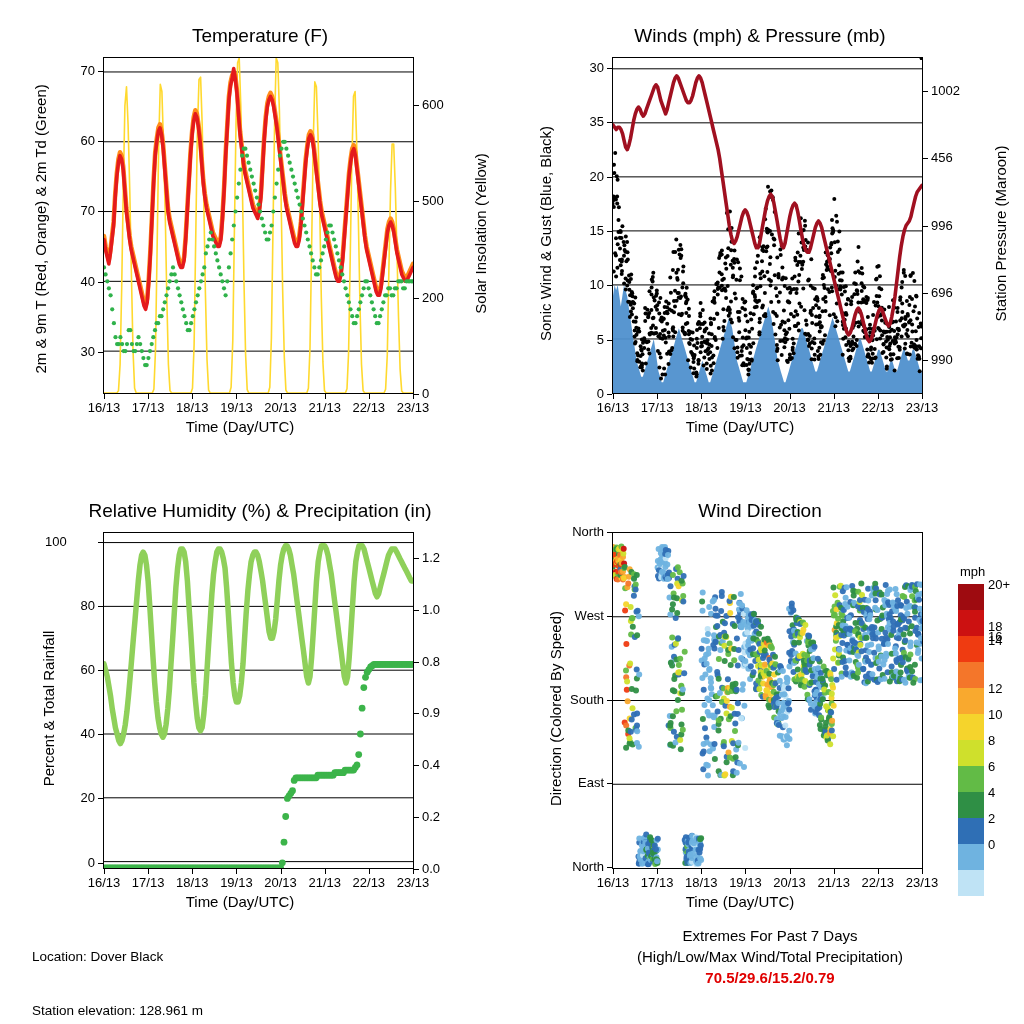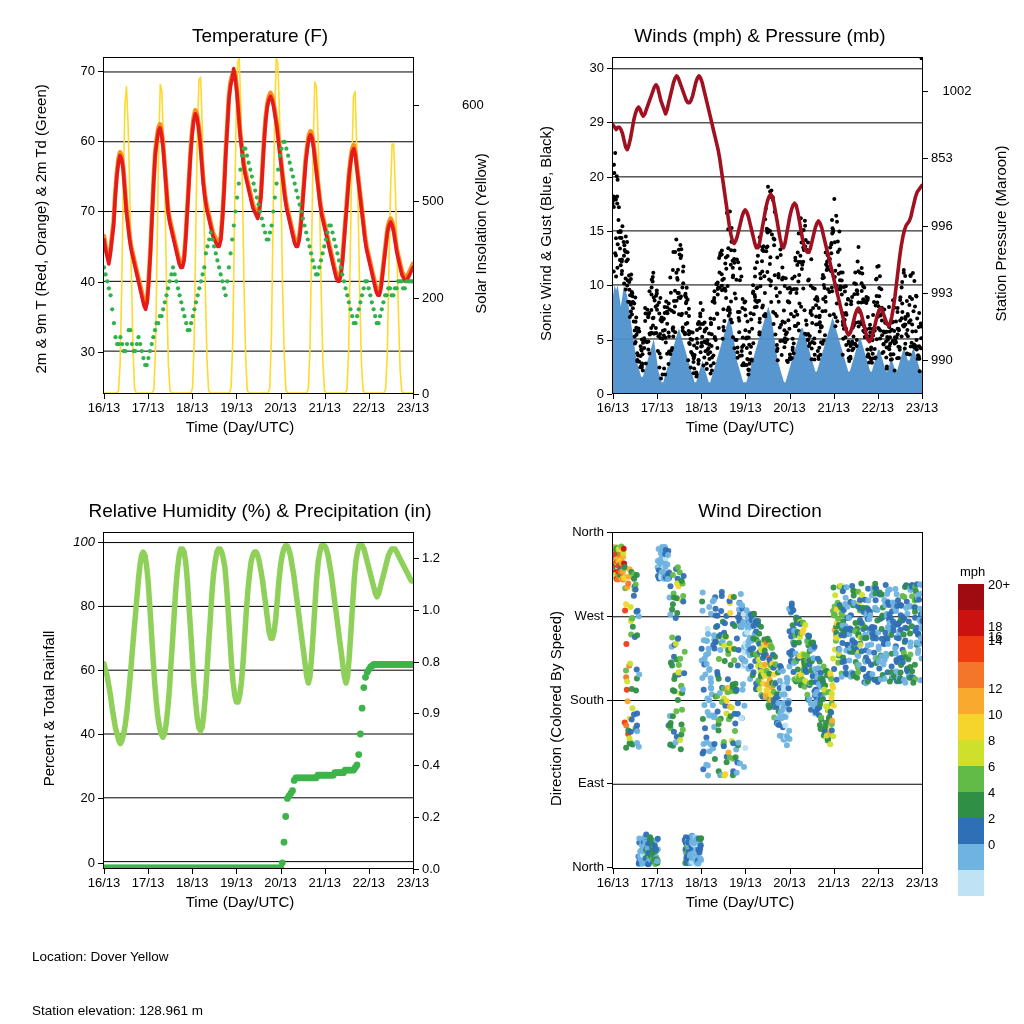--- a/index.html
+++ b/index.html
@@ -2870,27 +2870,32 @@
         <div class="legend-lbl" style="left: 988px; top: 707px;">10</div>
         <div class="legend-lbl" style="left: 988px; top: 733px;">8</div>
         <div class="legend-lbl" style="left: 988px; top: 759px;">6</div>
         <div class="legend-lbl" style="left: 988px; top: 785px;">4</div>
         <div class="legend-lbl" style="left: 988px; top: 811px;">2</div>
         <div class="legend-lbl" style="left: 988px; top: 837px;">0</div>
       </div>
   </div>
 
   <div class="footer" style="left:32px;top:912px;">
-    <div>Location: Dover Yellow</div>
+    <div>Location: Dover Black</div>
     <div>Station elevation: 128.961 m</div>
     
     
     
   </div>
 
+  <div class="extremes" style="left:580px;top:925px;width:380px;">
+    <div>Extremes For Past 7 Days</div>
+    <div>(High/Low/Max Wind/Total Precipitation)</div>
+    <div class="val">70.5/29.6/15.2/0.79</div>
+  </div>
 
 <div class="tick" style="left: 82px; top: 400px; width: 44px; text-align: center;">16/13</div>
     <div style="position: absolute; left: 104px; top: 394px; width: 1px; height: 5px; background: rgb(0, 0, 0);"></div>
     <div class="tick" style="left: 126.143px; top: 400px; width: 44px; text-align: center;">17/13</div>
     <div style="position: absolute; left: 148.143px; top: 394px; width: 1px; height: 5px; background: rgb(0, 0, 0);"></div>
     <div class="tick" style="left: 170.286px; top: 400px; width: 44px; text-align: center;">18/13</div>
     <div style="position: absolute; left: 192.286px; top: 394px; width: 1px; height: 5px; background: rgb(0, 0, 0);"></div>
     <div class="tick" style="left: 214.429px; top: 400px; width: 44px; text-align: center;">19/13</div>
     <div style="position: absolute; left: 236.429px; top: 394px; width: 1px; height: 5px; background: rgb(0, 0, 0);"></div>
     <div class="tick" style="left: 258.571px; top: 400px; width: 44px; text-align: center;">20/13</div>
@@ -2910,21 +2915,21 @@
     <div class="tick" style="left: 45px; width: 50px; text-align: right; top: 133.25px;">60</div>
     <div style="position: absolute; top: 141.25px; height: 1px; width: 5px; background: rgb(0, 0, 0); left: 98px;"></div>
     <div class="tick" style="left: 45px; width: 50px; text-align: right; top: 63.0417px;">70</div>
     <div style="position: absolute; top: 71.0417px; height: 1px; width: 5px; background: rgb(0, 0, 0); left: 98px;"></div>
     <div class="tick" style="left: 422px; width: 52px; text-align: left; top: 386px;">0</div>
     <div style="position: absolute; top: 394px; height: 1px; width: 5px; background: rgb(0, 0, 0); left: 414px;"></div>
     <div class="tick" style="left: 422px; width: 52px; text-align: left; top: 289.714px;">200</div>
     <div style="position: absolute; top: 297.714px; height: 1px; width: 5px; background: rgb(0, 0, 0); left: 414px;"></div>
     <div class="tick" style="left: 422px; width: 52px; text-align: left; top: 193.429px;">500</div>
     <div style="position: absolute; top: 201.429px; height: 1px; width: 5px; background: rgb(0, 0, 0); left: 414px;"></div>
-    <div class="tick" style="left: 422px; width: 52px; text-align: left; top: 97.1429px; margin-left: 40px;">600</div>
+    <div class="tick" style="left: 422px; width: 52px; text-align: left; top: 97.1429px;">600</div>
     <div style="position: absolute; top: 105.143px; height: 1px; width: 5px; background: rgb(0, 0, 0); left: 414px;"></div>
     <div class="tick" style="left: 591px; top: 400px; width: 44px; text-align: center;">16/13</div>
     <div style="position: absolute; left: 613px; top: 394px; width: 1px; height: 5px; background: rgb(0, 0, 0);"></div>
     <div class="tick" style="left: 635.143px; top: 400px; width: 44px; text-align: center;">17/13</div>
     <div style="position: absolute; left: 657.143px; top: 394px; width: 1px; height: 5px; background: rgb(0, 0, 0);"></div>
     <div class="tick" style="left: 679.286px; top: 400px; width: 44px; text-align: center;">18/13</div>
     <div style="position: absolute; left: 701.286px; top: 394px; width: 1px; height: 5px; background: rgb(0, 0, 0);"></div>
     <div class="tick" style="left: 723.429px; top: 400px; width: 44px; text-align: center;">19/13</div>
     <div style="position: absolute; left: 745.429px; top: 394px; width: 1px; height: 5px; background: rgb(0, 0, 0);"></div>
     <div class="tick" style="left: 767.571px; top: 400px; width: 44px; text-align: center;">20/13</div>
@@ -2938,33 +2943,33 @@
     <div class="tick" style="left: 554px; width: 50px; text-align: right; top: 386px;">0</div>
     <div style="position: absolute; top: 394px; height: 1px; width: 5px; background: rgb(0, 0, 0); left: 607px;"></div>
     <div class="tick" style="left: 554px; width: 50px; text-align: right; top: 331.645px;">5</div>
     <div style="position: absolute; top: 339.645px; height: 1px; width: 5px; background: rgb(0, 0, 0); left: 607px;"></div>
     <div class="tick" style="left: 554px; width: 50px; text-align: right; top: 277.29px;">10</div>
     <div style="position: absolute; top: 285.29px; height: 1px; width: 5px; background: rgb(0, 0, 0); left: 607px;"></div>
     <div class="tick" style="left: 554px; width: 50px; text-align: right; top: 222.935px;">15</div>
     <div style="position: absolute; top: 230.935px; height: 1px; width: 5px; background: rgb(0, 0, 0); left: 607px;"></div>
     <div class="tick" style="left: 554px; width: 50px; text-align: right; top: 168.581px;">20</div>
     <div style="position: absolute; top: 176.581px; height: 1px; width: 5px; background: rgb(0, 0, 0); left: 607px;"></div>
-    <div class="tick" style="left: 554px; width: 50px; text-align: right; top: 114.226px;">29</div>
+    <div class="tick" style="left: 554px; width: 50px; text-align: right; top: 114.226px;">35</div>
     <div style="position: absolute; top: 122.226px; height: 1px; width: 5px; background: rgb(0, 0, 0); left: 607px;"></div>
     <div class="tick" style="left: 554px; width: 50px; text-align: right; top: 59.871px;">30</div>
     <div style="position: absolute; top: 67.871px; height: 1px; width: 5px; background: rgb(0, 0, 0); left: 607px;"></div>
     <div class="tick" style="left: 931px; width: 52px; text-align: left; top: 352.3px;">990</div>
     <div style="position: absolute; top: 360.3px; height: 1px; width: 5px; background: rgb(0, 0, 0); left: 923px;"></div>
-    <div class="tick" style="left: 931px; width: 52px; text-align: left; top: 284.9px;">993</div>
+    <div class="tick" style="left: 931px; width: 52px; text-align: left; top: 284.9px;">696</div>
     <div style="position: absolute; top: 292.9px; height: 1px; width: 5px; background: rgb(0, 0, 0); left: 923px;"></div>
     <div class="tick" style="left: 931px; width: 52px; text-align: left; top: 217.5px;">996</div>
     <div style="position: absolute; top: 225.5px; height: 1px; width: 5px; background: rgb(0, 0, 0); left: 923px;"></div>
-    <div class="tick" style="left: 931px; width: 52px; text-align: left; top: 150.1px;">853</div>
+    <div class="tick" style="left: 931px; width: 52px; text-align: left; top: 150.1px;">456</div>
     <div style="position: absolute; top: 158.1px; height: 1px; width: 5px; background: rgb(0, 0, 0); left: 923px;"></div>
-    <div class="tick" style="left: 931px; width: 52px; text-align: center; top: 82.7px;">1002</div>
+    <div class="tick" style="left: 931px; width: 52px; text-align: left; top: 82.7px;">1002</div>
     <div style="position: absolute; top: 90.7px; height: 1px; width: 5px; background: rgb(0, 0, 0); left: 923px;"></div>
     <div class="tick" style="left: 82px; top: 875px; width: 44px; text-align: center;">16/13</div>
     <div style="position: absolute; left: 104px; top: 869px; width: 1px; height: 5px; background: rgb(0, 0, 0);"></div>
     <div class="tick" style="left: 126.143px; top: 875px; width: 44px; text-align: center;">17/13</div>
     <div style="position: absolute; left: 148.143px; top: 869px; width: 1px; height: 5px; background: rgb(0, 0, 0);"></div>
     <div class="tick" style="left: 170.286px; top: 875px; width: 44px; text-align: center;">18/13</div>
     <div style="position: absolute; left: 192.286px; top: 869px; width: 1px; height: 5px; background: rgb(0, 0, 0);"></div>
     <div class="tick" style="left: 214.429px; top: 875px; width: 44px; text-align: center;">19/13</div>
     <div style="position: absolute; left: 236.429px; top: 869px; width: 1px; height: 5px; background: rgb(0, 0, 0);"></div>
     <div class="tick" style="left: 258.571px; top: 875px; width: 44px; text-align: center;">20/13</div>
@@ -2978,21 +2983,21 @@
     <div class="tick" style="left: 45px; width: 50px; text-align: right; top: 854.581px;">0</div>
     <div style="position: absolute; top: 862.581px; height: 1px; width: 5px; background: rgb(0, 0, 0); left: 98px;"></div>
     <div class="tick" style="left: 45px; width: 50px; text-align: right; top: 790.39px;">20</div>
     <div style="position: absolute; top: 798.39px; height: 1px; width: 5px; background: rgb(0, 0, 0); left: 98px;"></div>
     <div class="tick" style="left: 45px; width: 50px; text-align: right; top: 726.2px;">40</div>
     <div style="position: absolute; top: 734.2px; height: 1px; width: 5px; background: rgb(0, 0, 0); left: 98px;"></div>
     <div class="tick" style="left: 45px; width: 50px; text-align: right; top: 662.01px;">60</div>
     <div style="position: absolute; top: 670.01px; height: 1px; width: 5px; background: rgb(0, 0, 0); left: 98px;"></div>
     <div class="tick" style="left: 45px; width: 50px; text-align: right; top: 597.819px;">80</div>
     <div style="position: absolute; top: 605.819px; height: 1px; width: 5px; background: rgb(0, 0, 0); left: 98px;"></div>
-    <div class="tick" style="left: 45px; width: 50px; text-align: right; top: 533.629px; font-style: italic;">100</div>
+    <div class="tick" style="left: 45px; width: 50px; top: 533.629px;">100</div>
     <div style="position: absolute; top: 541.629px; height: 1px; width: 5px; background: rgb(0, 0, 0); left: 98px;"></div>
     <div class="tick" style="left: 422px; width: 52px; text-align: left; top: 861px;">0.0</div>
     <div style="position: absolute; top: 869px; height: 1px; width: 5px; background: rgb(0, 0, 0); left: 414px;"></div>
     <div class="tick" style="left: 422px; width: 52px; text-align: left; top: 809.154px;">0.2</div>
     <div style="position: absolute; top: 817.154px; height: 1px; width: 5px; background: rgb(0, 0, 0); left: 414px;"></div>
     <div class="tick" style="left: 422px; width: 52px; text-align: left; top: 757.308px;">0.4</div>
     <div style="position: absolute; top: 765.308px; height: 1px; width: 5px; background: rgb(0, 0, 0); left: 414px;"></div>
     <div class="tick" style="left: 422px; width: 52px; text-align: left; top: 705.462px;">0.9</div>
     <div style="position: absolute; top: 713.462px; height: 1px; width: 5px; background: rgb(0, 0, 0); left: 414px;"></div>
     <div class="tick" style="left: 422px; width: 52px; text-align: left; top: 653.615px;">0.8</div>

